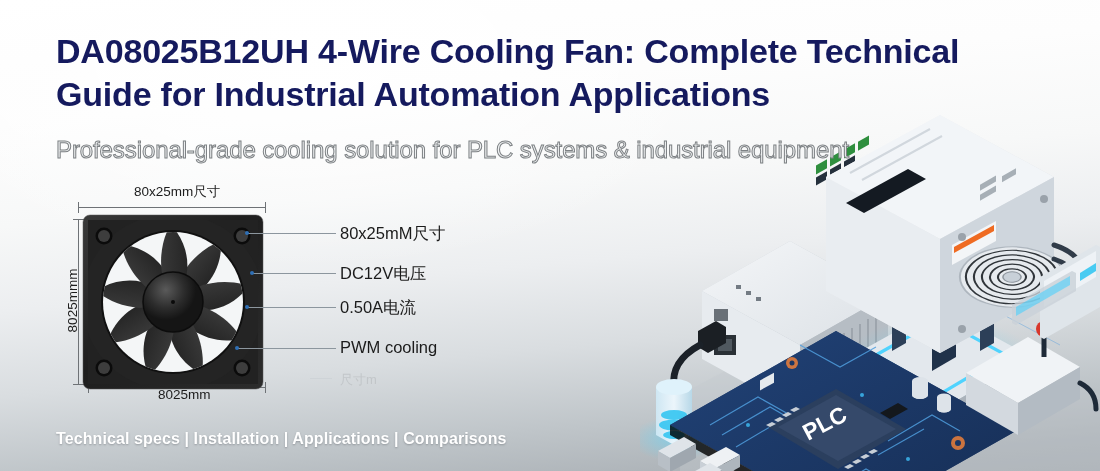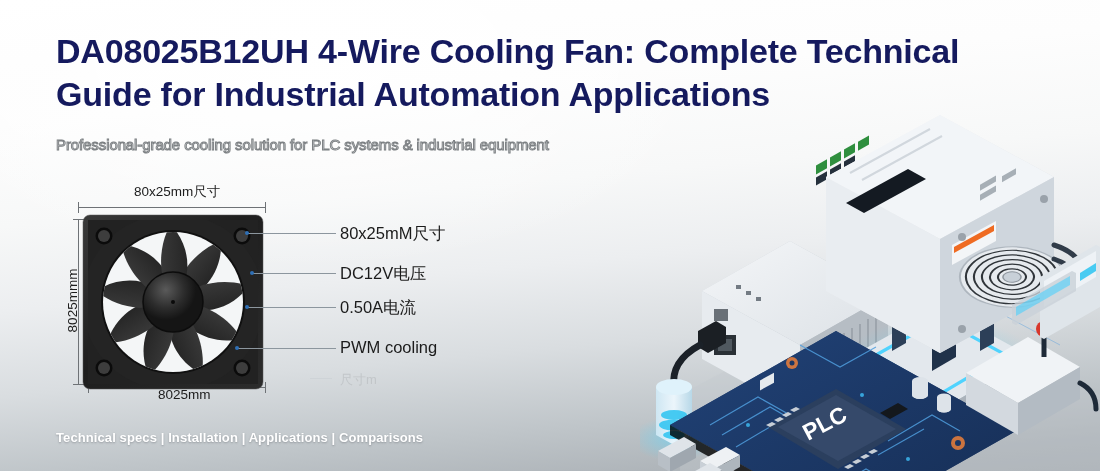--- a/index.html
+++ b/index.html
@@ -34,30 +34,30 @@
 
   
   #title{
     position:absolute; left:56px; top:30px; width:990px;
     font-size:34px; font-weight:bold; line-height:1.27;
     color:#151a5e; letter-spacing:-0.2px;
     white-space:pre-line;
   }
   #subtitle{
     position:absolute; left:56px; top:136px; width:900px;
-    font-size:15px; font-weight:500; line-height:1.2;
+    font-size:24px; font-weight:500; line-height:1.2;
     color:#eef0f1;
     -webkit-text-stroke:1px #7d8184;
     letter-spacing:-0.1px;
   }
 
   
   #tagline{
     position:absolute; left:56px; top:430px;
-    font-size:13px; font-weight:bold; color:#ffffff;
+    font-size:16px; font-weight:bold; color:#ffffff;
     letter-spacing:.1px;
     text-shadow:0 1px 2px rgba(90,96,101,.45);
     white-space:nowrap;
   }
 
   
   #fan-figure{ position:absolute; left:48px; top:185px; width:470px; height:235px; }
 
   .dim-text{
     position:absolute; font-size:13.5px; color:#1d1d1d; font-weight:500;

